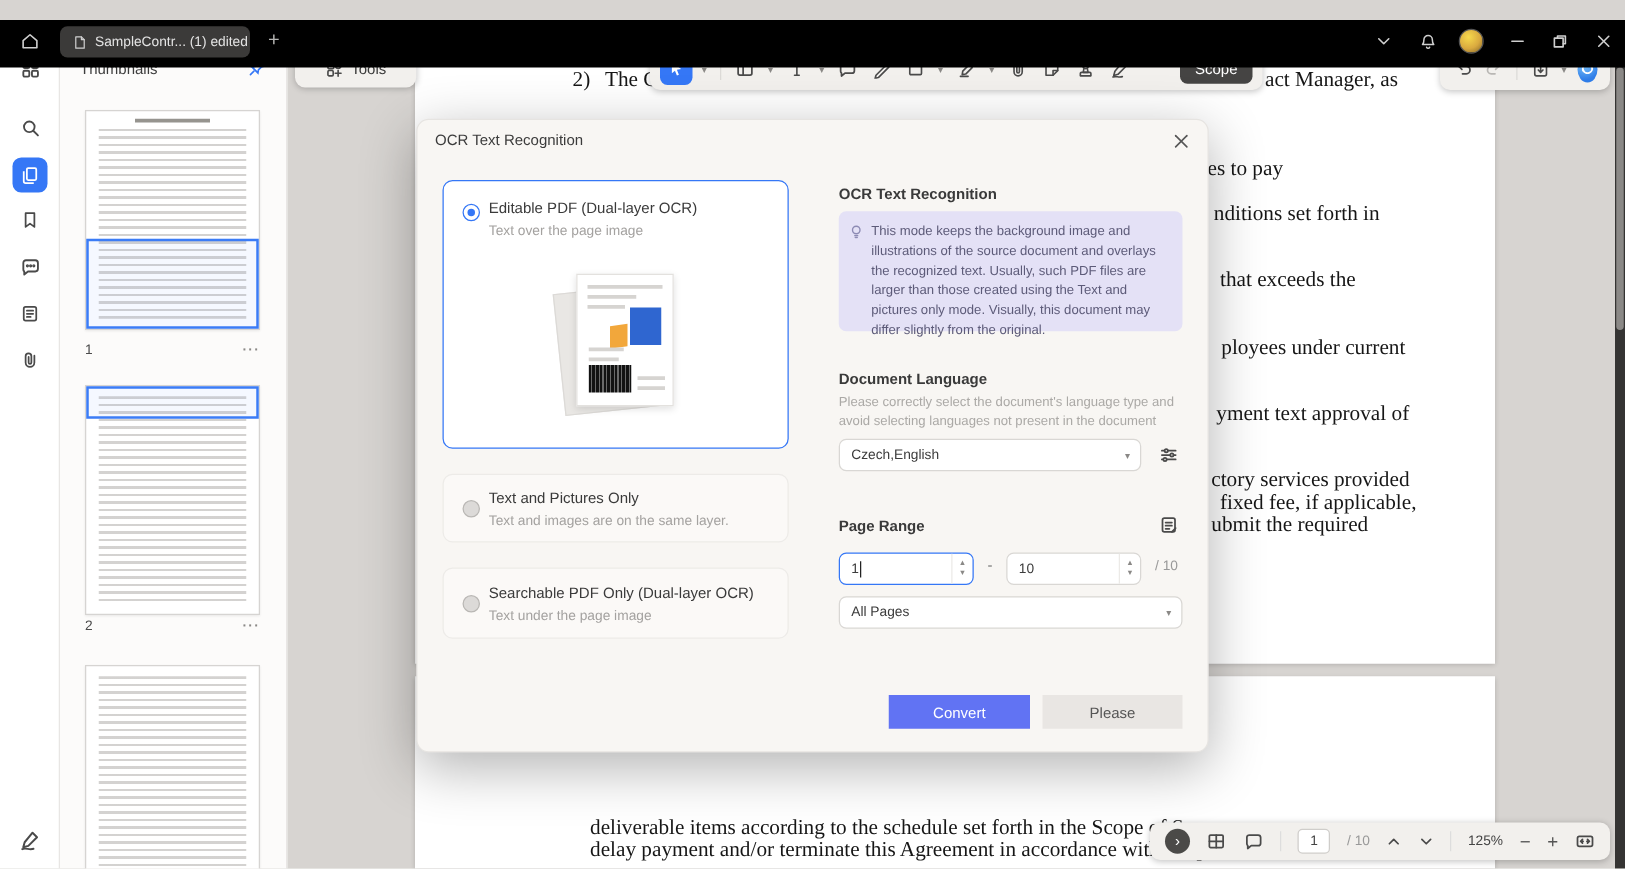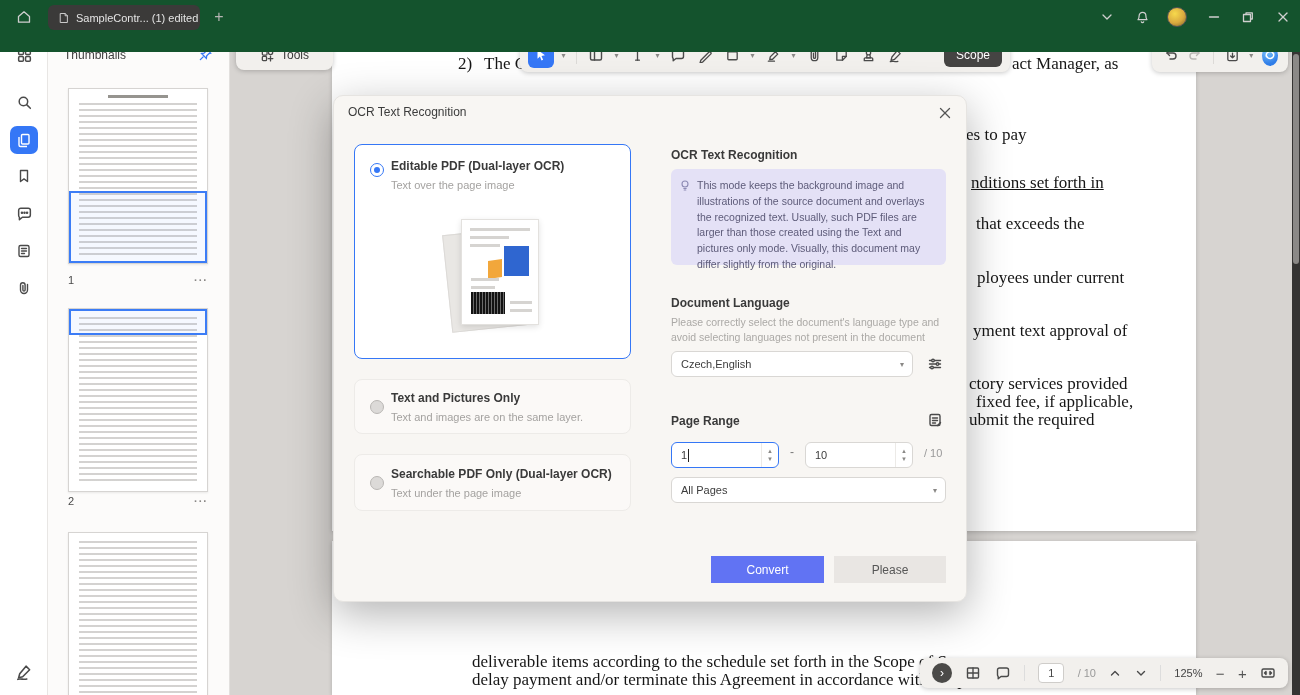--- a/index.html
+++ b/index.html
@@ -1,21 +1,21 @@
 <!DOCTYPE html>
 <html><head>
 <meta charset="utf-8">
 <style>
   * { margin:0; padding:0; box-sizing:border-box; }
   html,body { width:1300px; height:695px; overflow:hidden; }
   body { font-family:"Liberation Sans", sans-serif; cursor:default; }
   .app { position:relative; width:1300px; height:695px; background:#d7d4d1; overflow:hidden; }
 
   
-  .titlebar { position:absolute; top:0; left:0; right:0; height:52px; background:#14532d; z-index:30; }
+  .titlebar { position:absolute; top:16px; left:0; right:0; height:38px; background:#000000; z-index:30; }
   .tb-item { position:absolute; top:0; height:34px; display:flex; align-items:center; justify-content:center; color:#cfcfcf; }
   .home { left:10px; width:28px; }
   .tab { position:absolute; left:48px; top:5px; height:25px; width:152px; background:#3b3a39; border-radius:6px;
          display:flex; align-items:center; gap:6px; padding:0 10px; font-size:11px; color:#e4e4e4; white-space:nowrap; overflow:hidden; }
   .newtab { left:206px; width:26px; font-size:16px; color:#b5b5b3; }
   .tb-right { position:absolute; top:0; height:34px; display:flex; align-items:center; justify-content:center; }
   .avatar { width:20px; height:20px; border-radius:50%; background:radial-gradient(circle at 38% 32%, #f7d94c, #d9a93f 55%, #7d6226); border:1px solid #555; }
   .winbtn { width:34px; }
   svg { display:block; }
   .ic { stroke:#4a4a4a; fill:none; stroke-width:1.4; stroke-linecap:round; stroke-linejoin:round; }
@@ -75,21 +75,21 @@
   .dlg-title { position:absolute; left:14px; top:9px; font-size:12px; color:#3c3c3c; }
   .dlg-close { position:absolute; right:10px; top:6px; width:22px; height:22px; display:flex; align-items:center; justify-content:center; }
   .card { position:absolute; left:20px; width:277px; border-radius:8px; }
   .card1 { top:48px; height:215px; background:#fff; border:1.5px solid #3577f6; }
   .card2 { top:283px; height:55px; background:#fbf9f7; border:1px solid #edebe8; }
   .card3 { top:358px; height:57px; background:#fbf9f7; border:1px solid #edebe8; }
   .radio { position:absolute; left:15px; width:14px; height:14px; border-radius:50%; }
   .radio-on { border:1.5px solid #3577f6; background:#fff; }
   .radio-on::after { content:""; position:absolute; left:2.5px; top:2.5px; width:6px; height:6px; border-radius:50%; background:#3577f6; }
   .radio-off { border:1px solid #b9b7b4; background:#dcdad8; }
-  .card-title { position:absolute; left:36px; font-size:12px; font-weight:bold; color:#3a3a3a; }
+  .card-title { position:absolute; left:36px; font-size:12px; font-weight:normal; color:#3a3a3a; }
   .card-sub { position:absolute; left:36px; font-size:11px; color:#a4a2a0; }
   .illus { position:absolute; left:50%; top:74px; transform:translateX(-50%); width:96px; height:118px; }
   .sheet-back { position:absolute; left:2px; top:12px; width:78px; height:98px; background:#e9e7e4; border:1px solid #dcdad7; transform:rotate(-6deg); }
   .sheet-front { position:absolute; right:2px; top:0; width:78px; height:106px; background:#fff; border:1px solid #e3e1de; box-shadow:0 2px 6px rgba(0,0,0,.12); padding:8px; }
   .il { height:3px; background:#d6d4d1; margin-bottom:5px; }
   .il.short { width:65%; }
   .blk-blue { position:absolute; right:9px; top:26px; width:25px; height:30px; background:#2f66d0; }
   .blk-orange { position:absolute; right:36px; top:40px; width:14px; height:18px; background:#f2a73b; transform:skewY(-8deg); }
   .blk-code { position:absolute; left:9px; bottom:10px; width:34px; height:22px; background:repeating-linear-gradient(90deg,#121212 0 2px,#6a6a6a 2px 3px); }
   .blk-line { position:absolute; height:3px; background:#d6d4d1; }
@@ -271,21 +271,21 @@
 
       <span class="frag" style="left: 458px; top: 54px;">2)</span>
 
       <span class="frag" style="left: 484px; top: 54px;">The C</span>
 
       <span class="frag" style="left: 1012px; top: 54px;">act Manager, as</span>
 
 
       <span class="frag" style="left: 966px; top: 125px;">es to pay</span>
 
-      <span class="frag" style="left: 971px; top: 173px; text-decoration: underline;">nditions set forth in</span>
+      <span class="frag" style="left: 971px; top: 161px;">nditions set forth in</span>
 
       <span class="frag" style="left: 976px; top: 214px;">that exceeds the</span>
 
       <span class="frag" style="left: 977px; top: 268px;">ployees under current</span>
 
       <span class="frag" style="left: 973px; top: 321px;">yment text approval of</span>
 
       <span class="frag" style="left: 969px; top: 374px;">ctory services provided</span>
 
       <span class="frag" style="left: 976px; top: 392px;">fixed fee, if applicable,</span>

